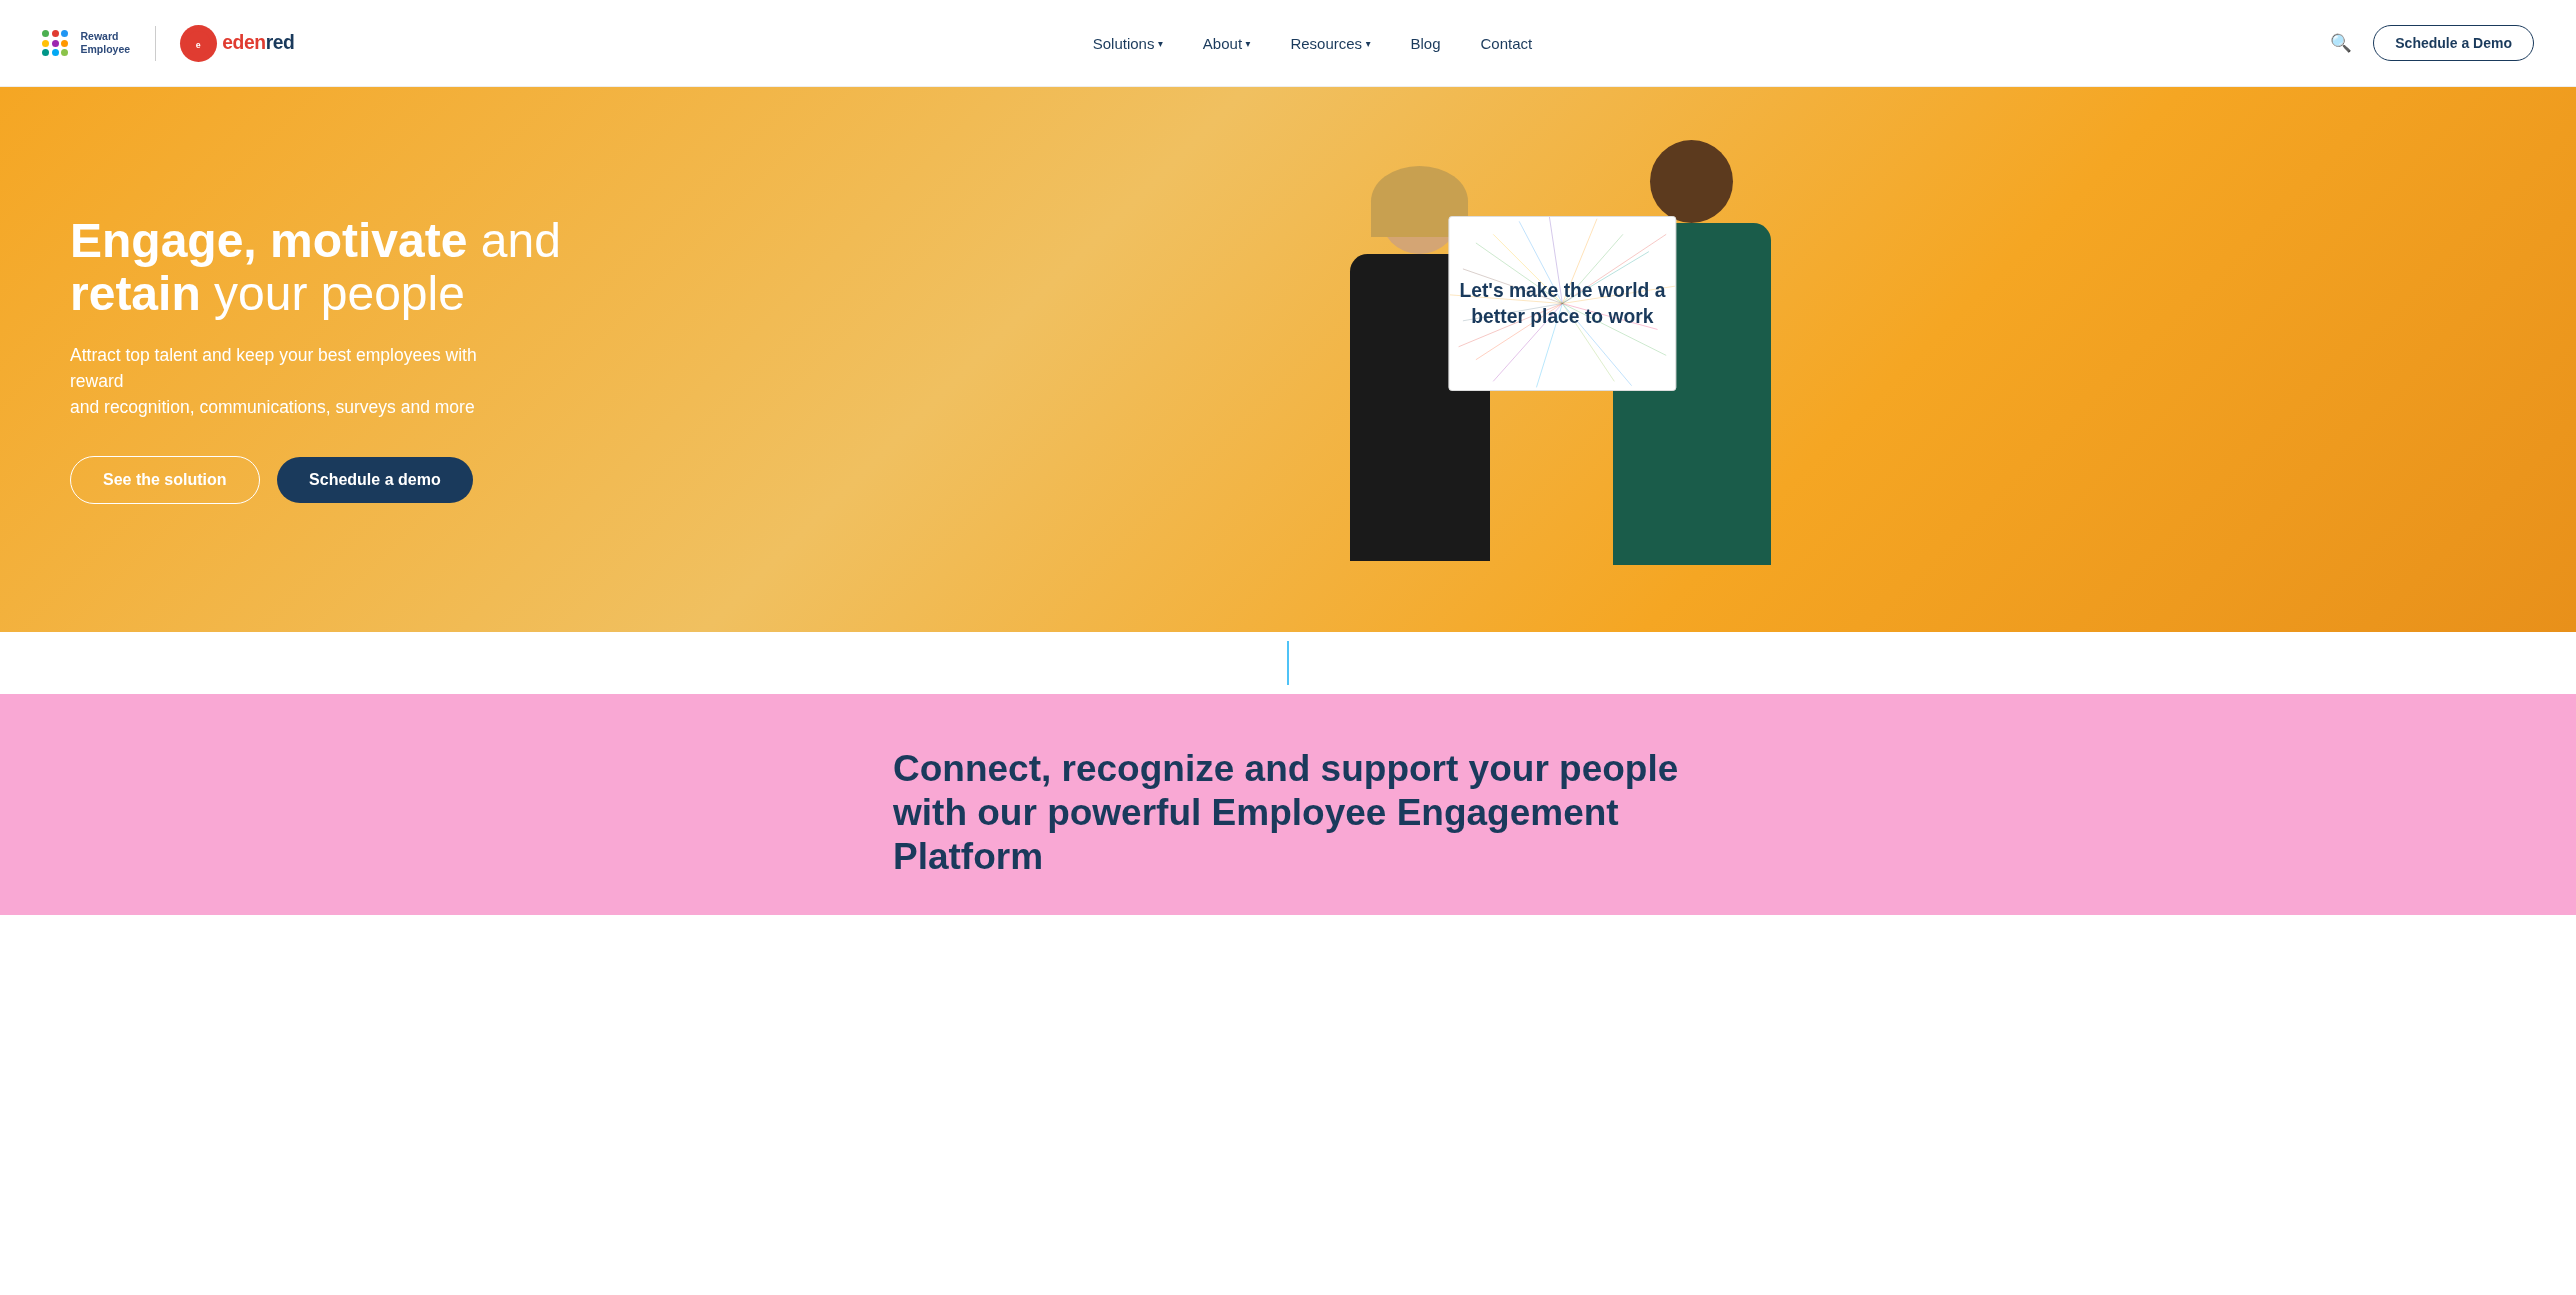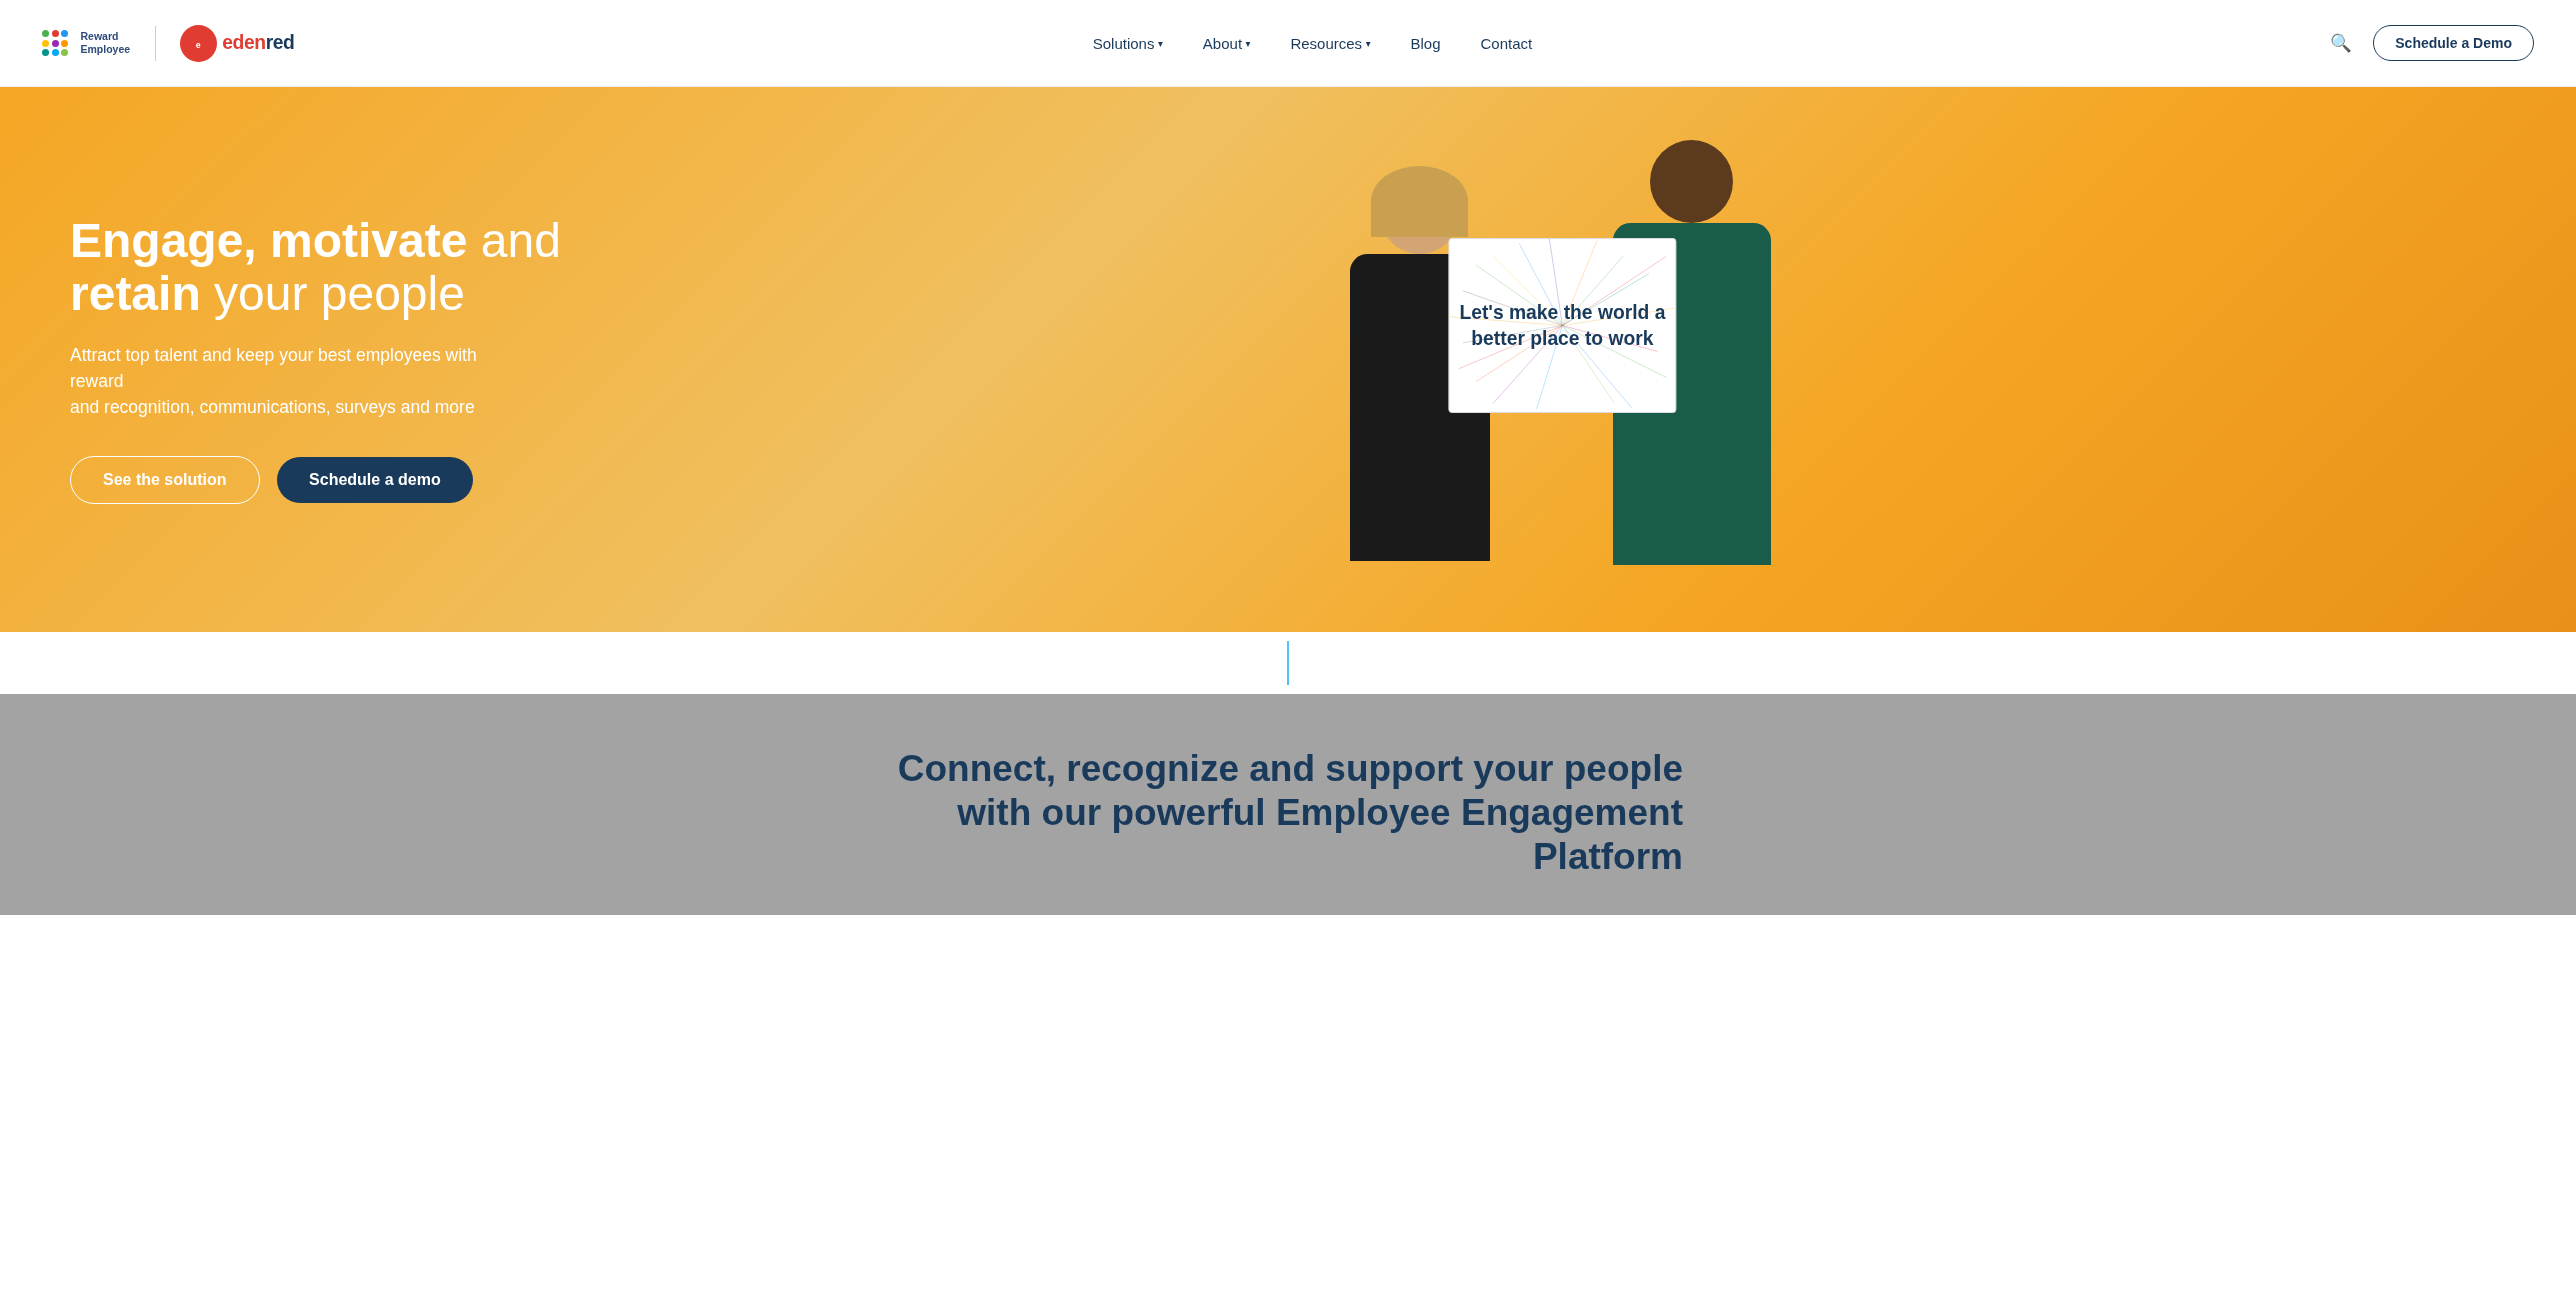--- a/index.html
+++ b/index.html
@@ -230,23 +230,23 @@
       background: #fff;
     }
     .vertical-divider {
       width: 2.6px;
       height: 44px;
       background: #4fc3f7;
     }
 
     
     .section-2 {
-      background: #a3a3a3;
+      background: #f9a8d4;
       padding: 53px 35px 35px;
-      text-align: right;
+      text-align: left;
     }
     .section-2-title {
       font-size: 37px;
       color: #1a3a5c;
       font-weight: 900;
       max-width: 790px;
       margin: 0 auto;
       line-height: 1.2;
     }
 
@@ -360,21 +360,21 @@
         <div style="width:140px; height:307px; background:#1a1a1a; border-radius:17.5px 17.5px 0 0; position:relative; z-index:1;"></div>
       </div>
 
       <div style="position:absolute; bottom:0; right:70px; width:193px; height:439px; display:flex; flex-direction:column; align-items:center; z-index:1;">
 
         <div style="width:83px; height:83px; background:#5c3a1e; border-radius:50%; margin-bottom:0; position:relative; z-index:2;"></div>
 
         <div style="width:158px; height:342px; background:#1a5c4a; border-radius:17.5px 17.5px 0 0; z-index:1;"></div>
       </div>
 
-      <div class="sign" style="bottom:166px; left:50%; transform:translateX(-45%); z-index:5;">
+      <div class="sign" style="bottom:188px; left:50%; transform:translateX(-45%); z-index:5;">
 
         <svg viewBox="0 0 260 200" xmlns="http://www.w3.org/2000/svg" style="position:absolute;inset:0;width:100%;height:100%;">
           <defs>
             <style>.ray{stroke-width:0.8;opacity:0.4;}</style>
           </defs>
 
           <g transform="translate(130,100)">
             <line class="ray" x1="0" y1="0" x2="120" y2="-80" stroke="#e03c31"></line>
             <line class="ray" x1="0" y1="0" x2="130" y2="-20" stroke="#f5a623"></line>
             <line class="ray" x1="0" y1="0" x2="120" y2="60" stroke="#4caf50"></line>

